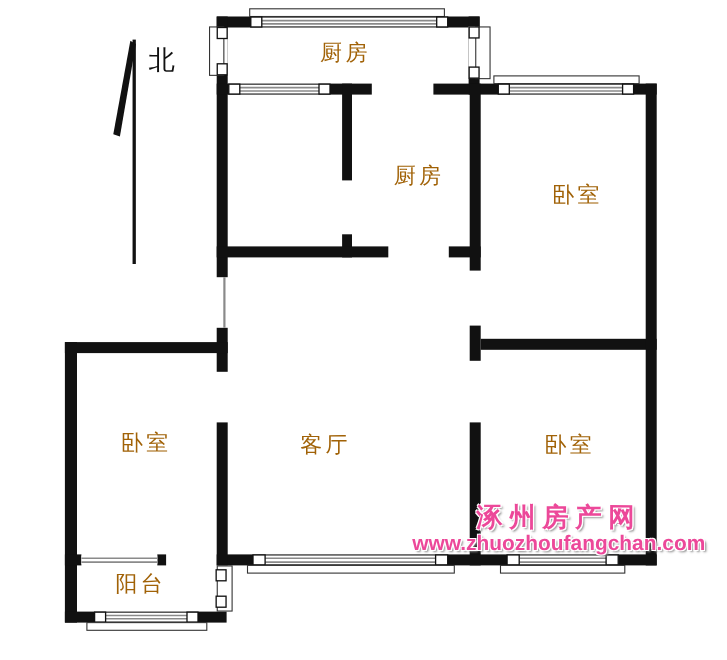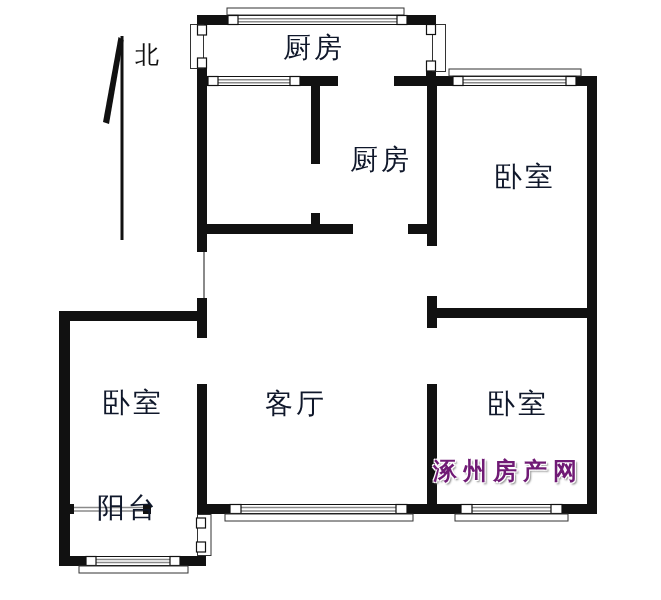--- a/index.html
+++ b/index.html
@@ -7,41 +7,41 @@
     position:relative;
     width:661px;height:600px;
     background:#ffffff;
     overflow:hidden;
     font-family:"Liberation Serif","DejaVu Serif",serif;
   }
   .plan svg{position:absolute;left:0;top:0;}
   .room-label{
     position:absolute;
     transform:translate(-50%,-50%);
-    font-size:28px;
+    font-size:20px;
     letter-spacing:3px;
-    color:#0f172a;
+    color:#a16207;
     white-space:nowrap;
     z-index:2;
   }
   .compass-label{
     position:absolute;
     transform:translate(-50%,-50%);
     font-size:24px;
     color:#111111;
     z-index:2;
   }
   .watermark{
     position:absolute;
     left:508px;top:458px;
     transform:translateX(-50%);
     text-align:center;
     z-index:3;
     font-family:"Liberation Sans","DejaVu Sans",sans-serif;
-    color:#701a75;
+    color:#ec4899;
     text-shadow:-1px -1px 0 #ffffff,1px -1px 0 #ffffff,-1px 1px 0 #ffffff,1px 1px 0 #ffffff,2px 2px 2px #8a8a8a;
   }
   .watermark .site-name{
     font-size:24px;font-weight:bold;letter-spacing:6px;line-height:26px;
   }
   .watermark .site-url{
     font-size:19px;font-weight:bold;letter-spacing:0;line-height:22px;
   }
 </style>
 </head>
@@ -182,19 +182,20 @@
   <div class="room-label" style="left:381px;top:160px">厨房</div>
 
   <div class="room-label" style="left:525px;top:177px">卧室</div>
 
   <div class="room-label" style="left:133px;top:403px">卧室</div>
 
   <div class="room-label" style="left:296px;top:404px">客厅</div>
 
   <div class="room-label" style="left:518px;top:404px">卧室</div>
 
-  <div class="room-label" style="left:128px;top:508px">阳台</div>
+  <div class="room-label" style="left:128px;top:531px">阳台</div>
 
   <div class="watermark">
     <div class="site-name">涿州房产网</div>
+    <div class="site-url">www.zhuozhoufangchan.com</div>
   </div>
 
 </div>
 
 </body></html>

